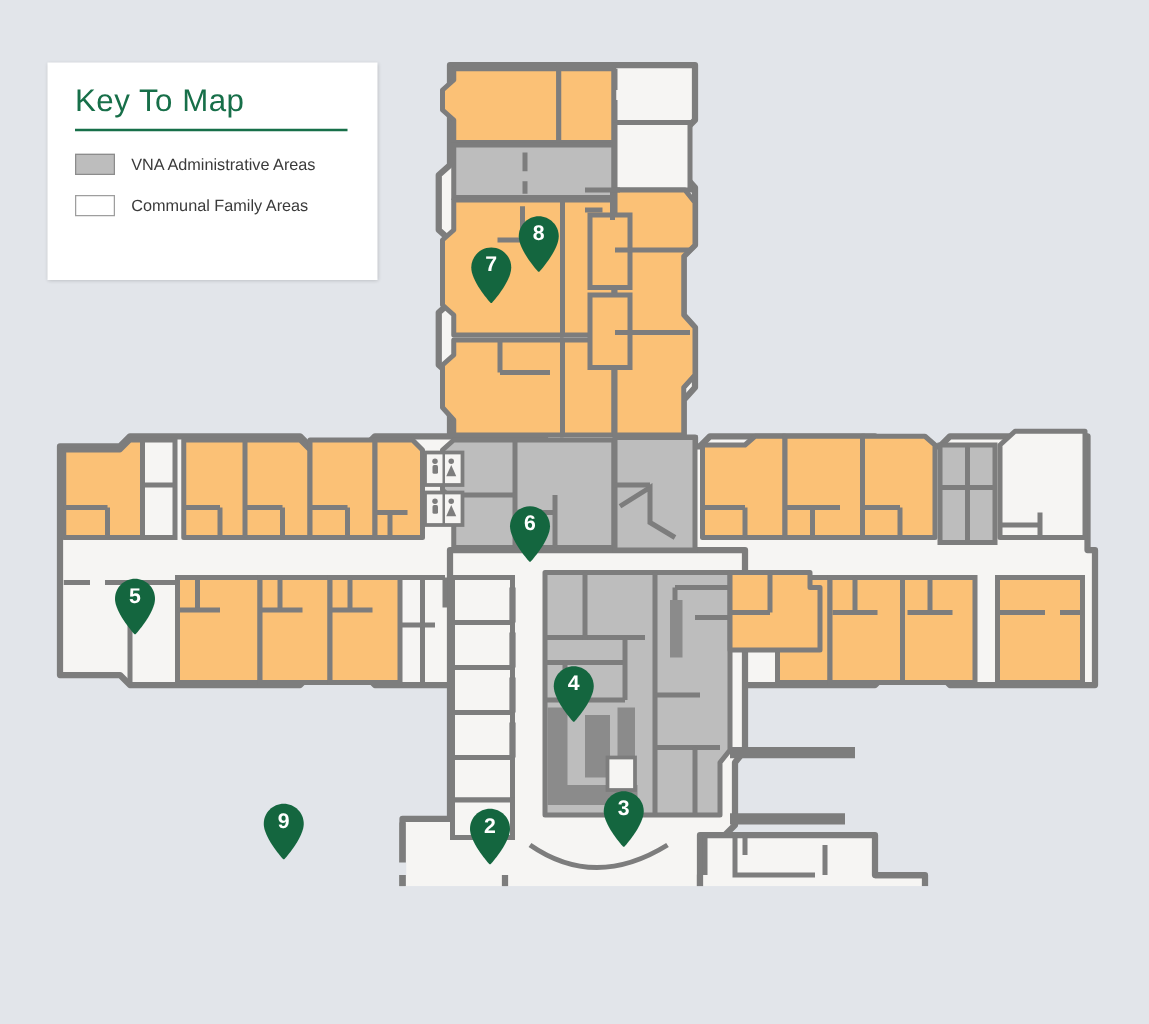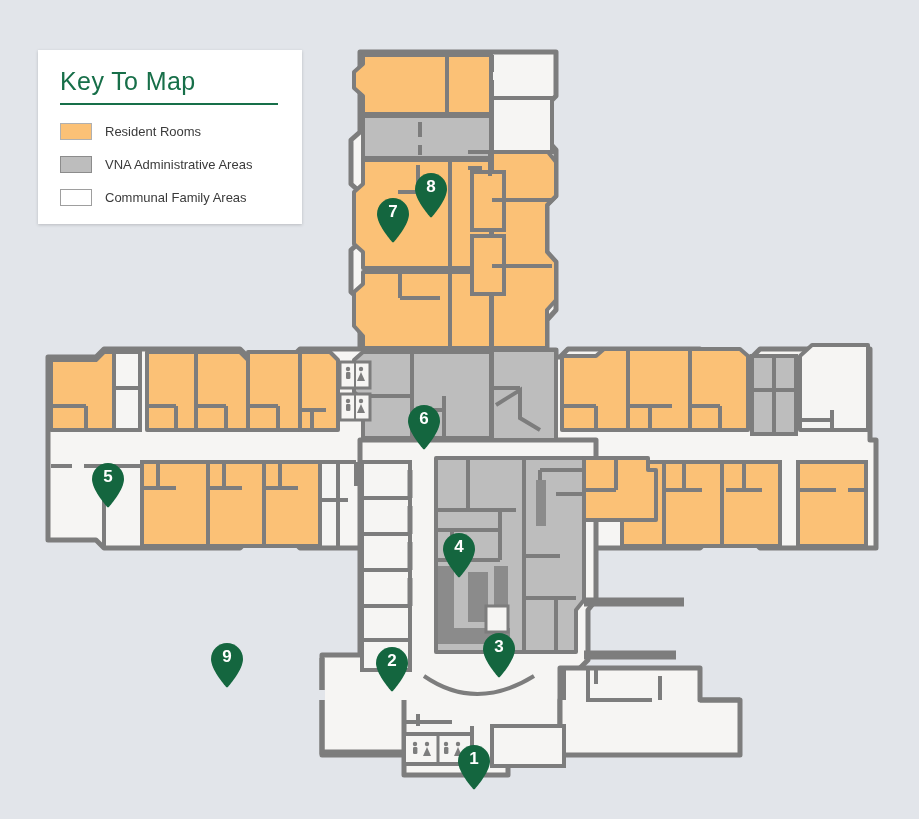--- a/index.html
+++ b/index.html
@@ -6,21 +6,21 @@
     margin: 0;
     padding: 0;
     background: #e2e5ea;
   }
   body {
     font-family: "Liberation Sans", sans-serif;
   }
   #stage {
     position: relative;
     width: 919px;
-    height: 819px;
+    height: 709px;
     background: #e2e5ea;
     overflow: hidden;
   }
   #plan-svg {
     position: absolute;
     left: 0;
     top: 0;
     width: 919px;
     height: 819px;
   }
@@ -348,24 +348,20 @@
         </g>
       </g>
 
     </g>
   </svg>
 
   <div id="legend">
     <div id="legend-title">Key To Map</div>
     <div id="legend-rule"></div>
 
-    <div class="legend-row">
-      <div class="legend-swatch" style="background:#fbc176;border:1px solid #b0b0b0;"></div>
-      <div class="legend-label">Resident Rooms</div>
-    </div>
 
     <div class="legend-row">
       <div class="legend-swatch" style="background:#bdbdbd;border:1px solid #8c8c8c;"></div>
       <div class="legend-label">VNA Administrative Areas</div>
     </div>
 
     <div class="legend-row">
       <div class="legend-swatch" style="background:#ffffff;border:1px solid #9e9e9e;"></div>
       <div class="legend-label">Communal Family Areas</div>
     </div>

